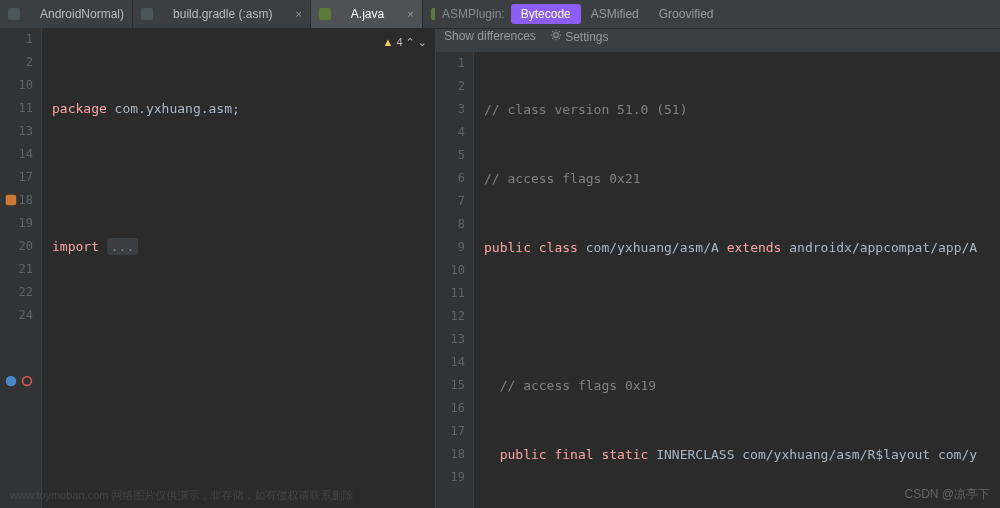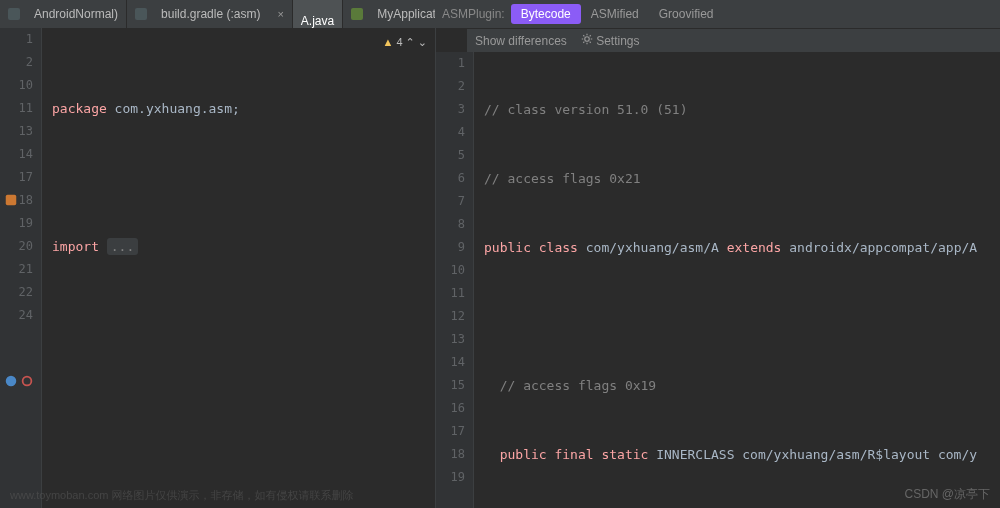--- a/index.html
+++ b/index.html
@@ -36,26 +36,25 @@
       color: #bbbbbb;
       overflow: hidden;
     }
     .tab {
       display: flex;
       align-items: center;
       padding: 0 8px;
       height: 100%;
       border-right: 1px solid #2b2b2b;
       white-space: nowrap;
-      gap: 14px;
+      gap: 20px;
     }
     .tab.active {
       background: #4e5254;
       color: #fff;
-      flex-direction: column;
     }
     .tab-close {
       color: #999;
       font-size: 11px;
       margin-left: 3px;
     }
     .tab-icon-java {
       width: 12px;
       height: 12px;
       background: #5a7a3a;
@@ -83,30 +82,29 @@
     .right-tab {
       padding: 3px 10px;
       border-radius: 3px;
     }
     .right-tab.active {
       background: #8b5cf6;
       color: #fff;
     }
     .toolbar {
       display: flex;
-      align-items: center;
+      align-items: flex-start;
       background: #3c3f41;
       height: 24px;
       font-family: -apple-system, sans-serif;
       font-size: 12px;
       color: #999;
       border-top: 1px solid #2b2b2b;
       padding: 0 8px;
       gap: 14px;
-      margin-left: 31px;
     }
     .toolbar .gear {
       width: 12px;
       height: 12px;
       display: inline-block;
     }
     .editor {
       display: flex;
       flex: 1;
       overflow: hidden;

